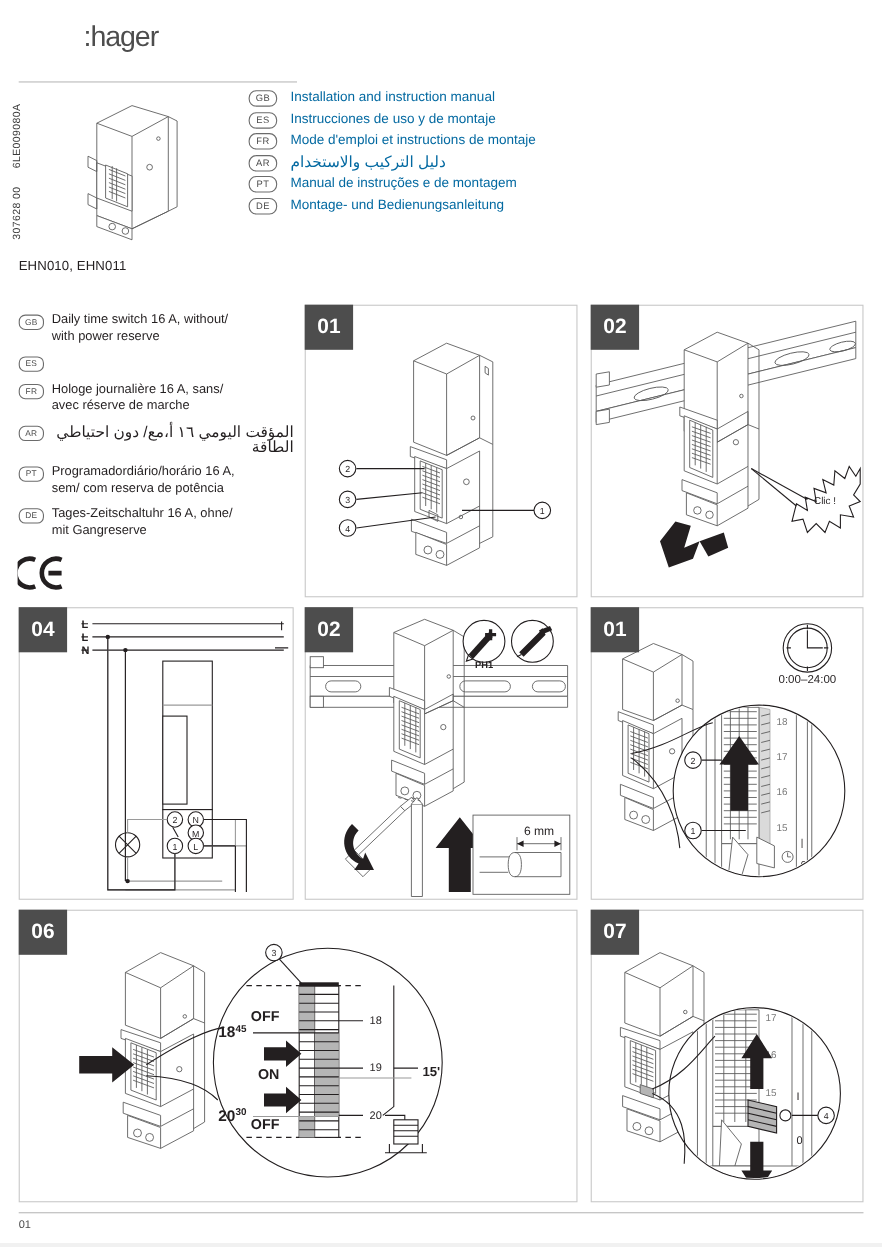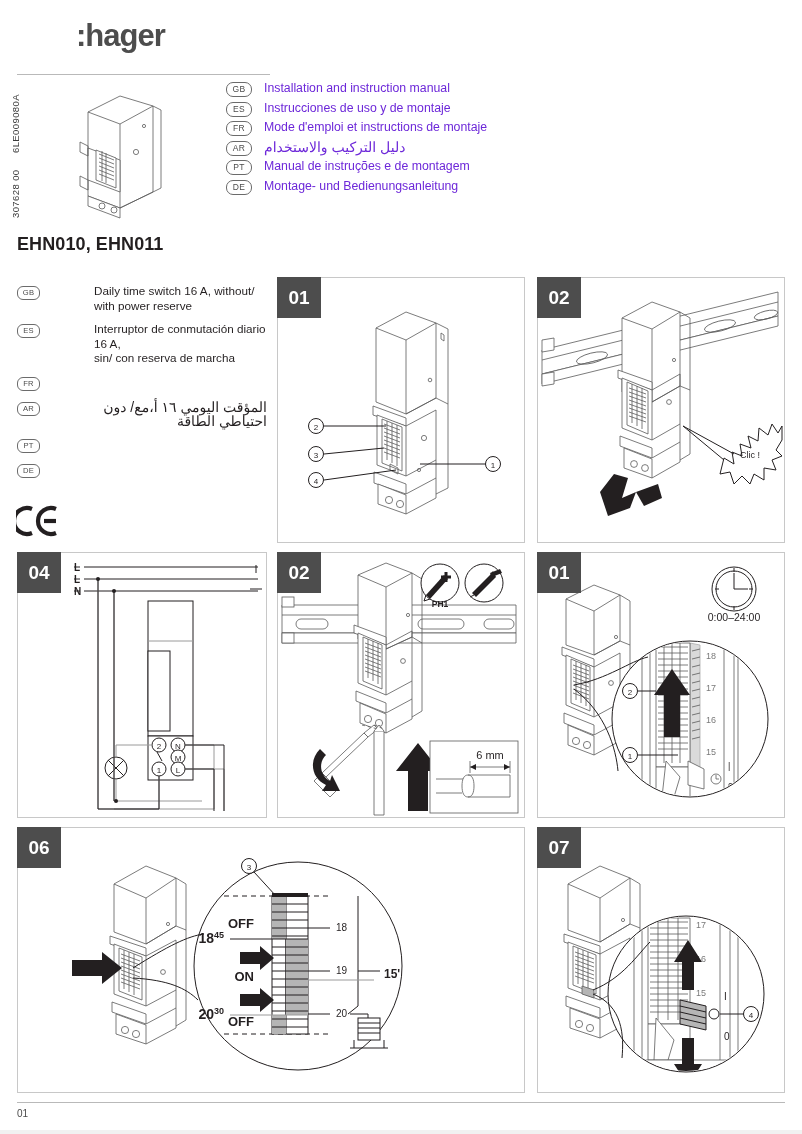--- a/index.html
+++ b/index.html
@@ -1,45 +1,45 @@
 <!DOCTYPE html>
 <html><head>
 <meta charset="utf-8">
 <style>
   html,body{margin:0;padding:0;background:#fff;}
   body{width:802px;height:1134px;font-family:"Liberation Sans",sans-serif;color:#231f20;position:relative;overflow:hidden;}
 
   .page{position:absolute;inset:0;}
 
   
-  .logo{position:absolute;left:76px;top:20px;font-size:31px;font-weight:bold;letter-spacing:-1px;color:#4d4d4d;line-height:1;}
+  .logo{position:absolute;left:76px;top:20px;font-size:26px;font-weight:normal;letter-spacing:-1px;color:#4d4d4d;line-height:1;}
   .hrule{position:absolute;left:17px;top:74px;width:253px;height:1px;background:#b9b9b9;}
 
   .sidecode{position:absolute;left:0;width:30px;text-align:center;font-size:9.5px;color:#3a3a3a;
             writing-mode:vertical-rl;transform:rotate(180deg);letter-spacing:.4px;}
   .sidecode.a{top:84px;height:80px;left:10px;}
   .sidecode.b{top:158px;height:72px;left:10px;}
 
   .prodimg{position:absolute;left:58px;top:84px;width:135px;height:140px;}
-  .modelno{position:absolute;left:17px;top:234px;font-size:18px;font-weight:bold;letter-spacing:.1px;}
+  .modelno{position:absolute;left:17px;top:234px;font-size:12px;font-weight:normal;letter-spacing:.1px;}
 
   
   .langlist{position:absolute;left:226px;top:80px;width:340px;}
   .langrow{display:flex;align-items:flex-start;margin-bottom:2.5px;height:17px;}
   .lang-badge{flex:0 0 auto;width:24px;height:13px;border:1px solid #6b6b6b;border-radius:7px;
         font-size:8.5px;color:#4b4b4b;text-align:center;line-height:13px;margin-right:12px;margin-top:2px;letter-spacing:.3px;}
-  .langtxt{font-size:12.3px;line-height:16px;color:#6d28d9;}
+  .langtxt{font-size:12.3px;line-height:16px;color:#0369a1;}
   .langtxt.ar{font-size:14px;direction:rtl;line-height:16px;}
 
   
   .descblock{position:absolute;left:17px;top:284px;width:250px;}
   .descrow{display:flex;align-items:flex-start;margin-bottom:9px;}
   .desc-badge{flex:0 0 auto;width:21px;height:12px;border:1px solid #6b6b6b;border-radius:6px;
         font-size:7.6px;color:#4b4b4b;text-align:center;line-height:12px;margin-right:7px;margin-top:2px;letter-spacing:.2px;}
-  .desctxt{font-size:11.7px;line-height:14.5px;margin-left:47px;}
+  .desctxt{font-size:11.7px;line-height:14.5px;}
   .desctxt.ar{font-size:14px;direction:rtl;line-height:14px;}
 
   .ce{position:absolute;left:16px;top:505px;}
 
   
   .panel{position:absolute;border:1px solid #c8c8c8;background:#fff;box-sizing:border-box;}
   .badge{position:absolute;left:-1px;top:-1px;width:44px;height:41px;background:#4d4d4d;color:#fff;
          font-size:19px;font-weight:bold;line-height:41px;text-align:center;letter-spacing:0px;}
   .panelbody{position:absolute;inset:0;}
 
@@ -136,37 +136,45 @@
   <div class="descblock">
     <div class="descrow">
       <span class="desc-badge">GB</span>
       <span class="desctxt">
         <span>Daily time switch 16 A, without/</span><br>
         <span>with power reserve</span>
       </span>
     </div>
     <div class="descrow">
       <span class="desc-badge">ES</span>
-      <span class="desctxt">
-        <span>Interruptor de conmutación diario 16 A,</span><br>
-        <span>sin/ con reserva de marcha</span>
-      </span>
     </div>
     <div class="descrow">
       <span class="desc-badge">FR</span>
+      <span class="desctxt">
+        <span>Hologe journalière 16 A, sans/</span><br>
+        <span>avec réserve de marche</span>
+      </span>
     </div>
     <div class="descrow">
       <span class="desc-badge">AR</span>
       <span class="desctxt ar">المؤقت اليومي ١٦ أ،مع/ دون احتياطي الطاقة</span>
     </div>
     <div class="descrow">
       <span class="desc-badge">PT</span>
+      <span class="desctxt">
+        <span>Programadordiário/horário 16 A,</span><br>
+        <span>sem/ com reserva de potência</span>
+      </span>
     </div>
     <div class="descrow">
       <span class="desc-badge">DE</span>
+      <span class="desctxt">
+        <span>Tages-Zeitschaltuhr 16 A, ohne/</span><br>
+        <span>mit Gangreserve</span>
+      </span>
     </div>
   </div>
 
   <div class="ce">
     <svg width="48" height="32" viewBox="0 0 48 32">
       <path d="M16 4 A13 13 0 1 0 16 28" fill="none" stroke="#231f20" stroke-width="4.2"></path>
       <path d="M40 4 A13 13 0 1 0 40 28" fill="none" stroke="#231f20" stroke-width="4.2"></path>
       <path d="M28 16 L40 16" fill="none" stroke="#231f20" stroke-width="4.2"></path>
     </svg>
   </div>

